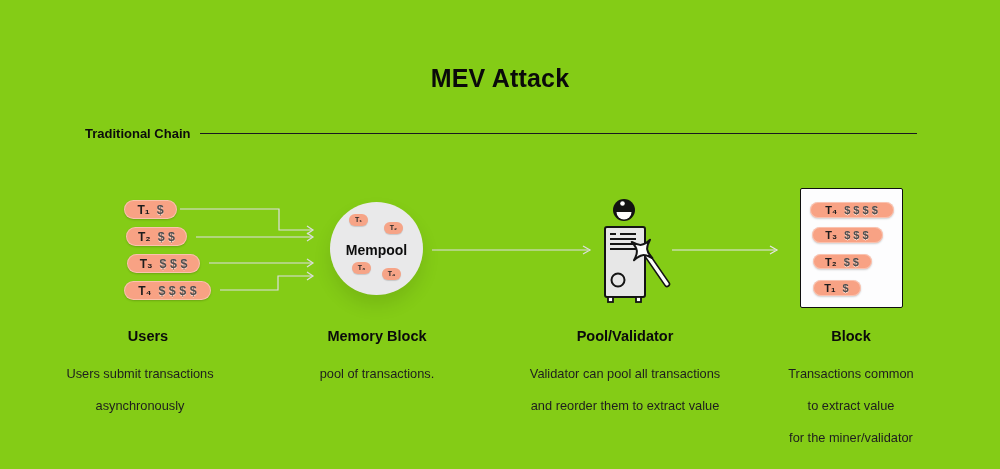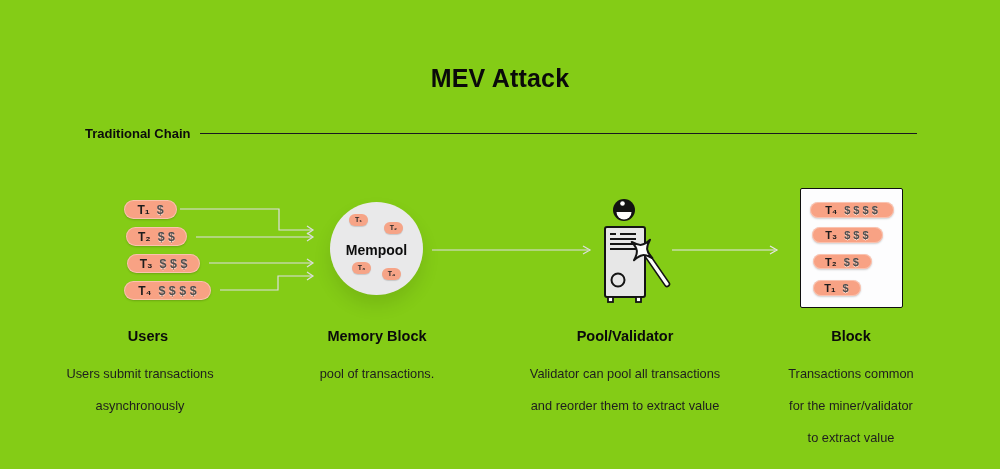--- a/index.html
+++ b/index.html
@@ -198,17 +198,17 @@
 
   <div class="stage-heading h-miner">Pool/Validator</div>
   <div class="stage-desc d-miner">
     <span>Validator can pool all transactions</span>
     <span>and reorder them to extract value</span>
   </div>
 
   <div class="stage-heading h-block">Block</div>
   <div class="stage-desc d-block">
     <span>Transactions common</span>
+    <span>to extract value</span>
     <span>for the miner/validator</span>
-    <span>to extract value</span>
   </div>
 
 </div>
 
 </body></html>

